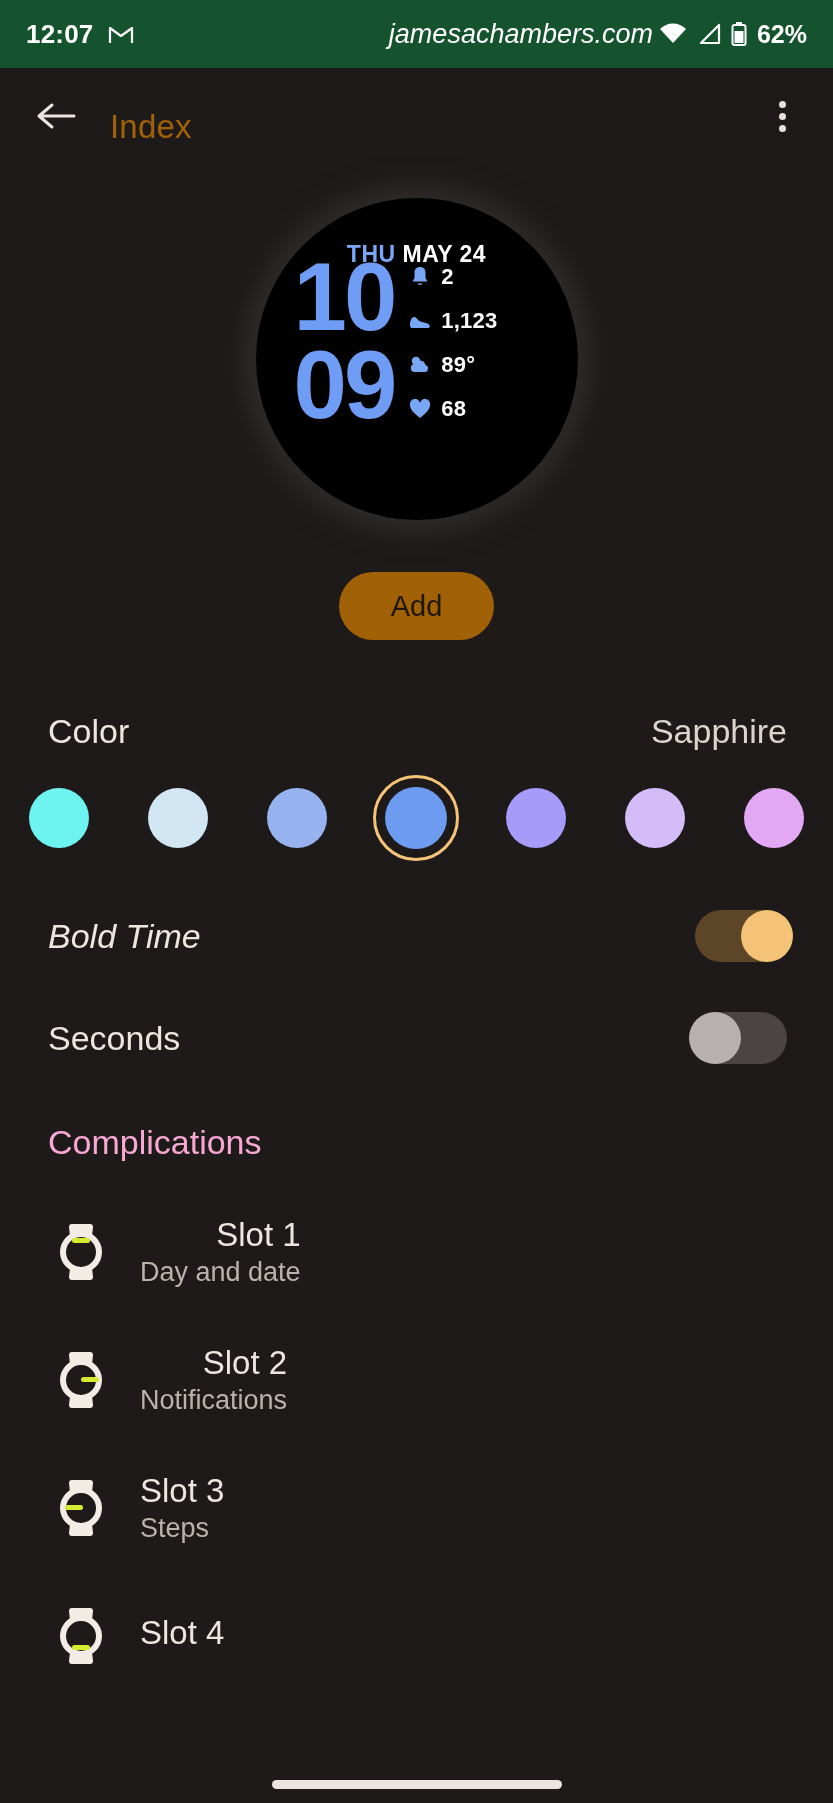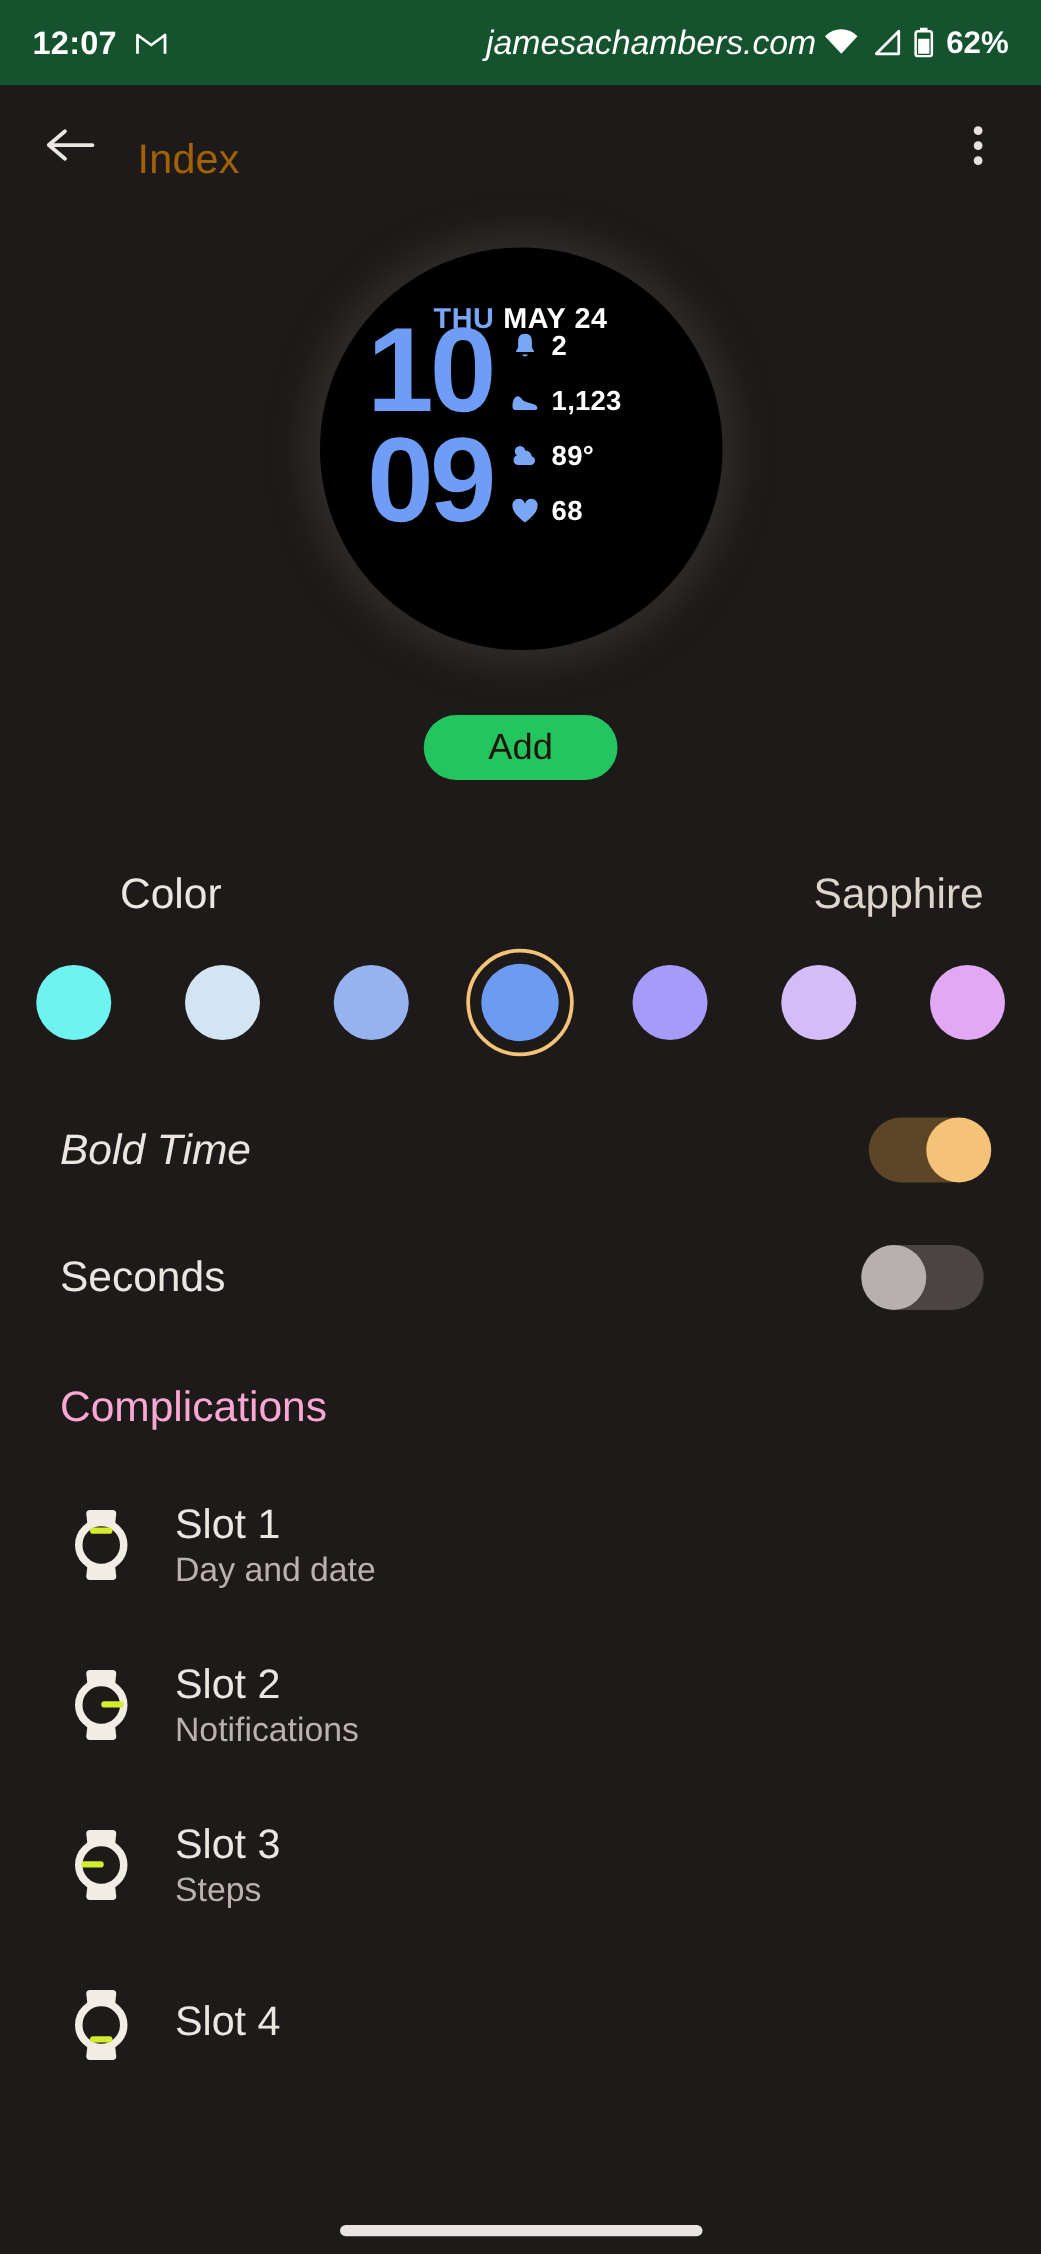--- a/index.html
+++ b/index.html
@@ -163,39 +163,38 @@
     letter-spacing: 0.2px;
   }
 
   
   .add-row {
     display: flex;
     justify-content: center;
     margin-top: 18px;
   }
   .add-btn {
-    background: #22c55e;
+    background: #a16207;
     color: #20160b;
     border: none;
     border-radius: 34px;
     padding: 0 52px;
-    height: 52px;
+    height: 68px;
     font-size: 29px;
     font-family: "Liberation Sans", sans-serif;
     cursor: pointer;
     text-align: right;
   }
 
   
   .color-header {
     display: flex;
     align-items: center;
     justify-content: space-between;
     padding: 72px 46px 0 48px;
-    margin-left: 48px;
   }
   .color-label { font-size: 34px; color: #ece6e1; }
   .color-value { font-size: 34px; color: #ddd4cc; }
 
   .swatch-row {
     display: flex;
     align-items: center;
     justify-content: space-between;
     padding: 24px 16px 0 16px;
   }
@@ -252,21 +251,21 @@
   .slot-row {
     display: flex;
     align-items: center;
     gap: 28px;
     padding: 0 48px 0 50px;
     height: 128px;
   }
   .slot-icon { width: 62px; height: 68px; flex: 0 0 auto; }
   .slot-icon svg { display: block; }
   .slot-text { display: flex; flex-direction: column; gap: 5px; }
-  .slot-title { font-size: 33px; color: #ece6e1; line-height: 1.05; }
+  .slot-title { font-size: 33px; color: #ece6e1; line-height: 1.05; text-align: right; }
   .slot-sub { font-size: 27px; color: #bab2ac; line-height: 1.05; }
 
   
   .home-bar {
     position: absolute;
     bottom: 14px;
     left: 50%;
     transform: translateX(-50%);
     width: 290px;
     height: 9px;

